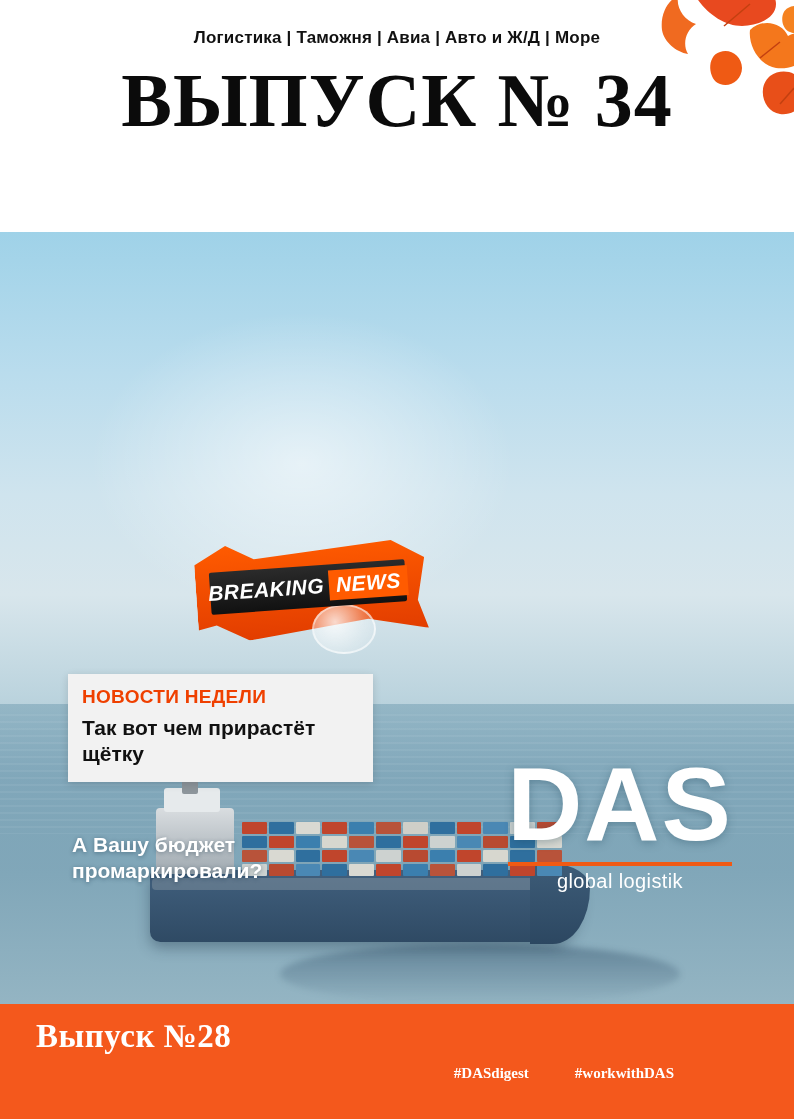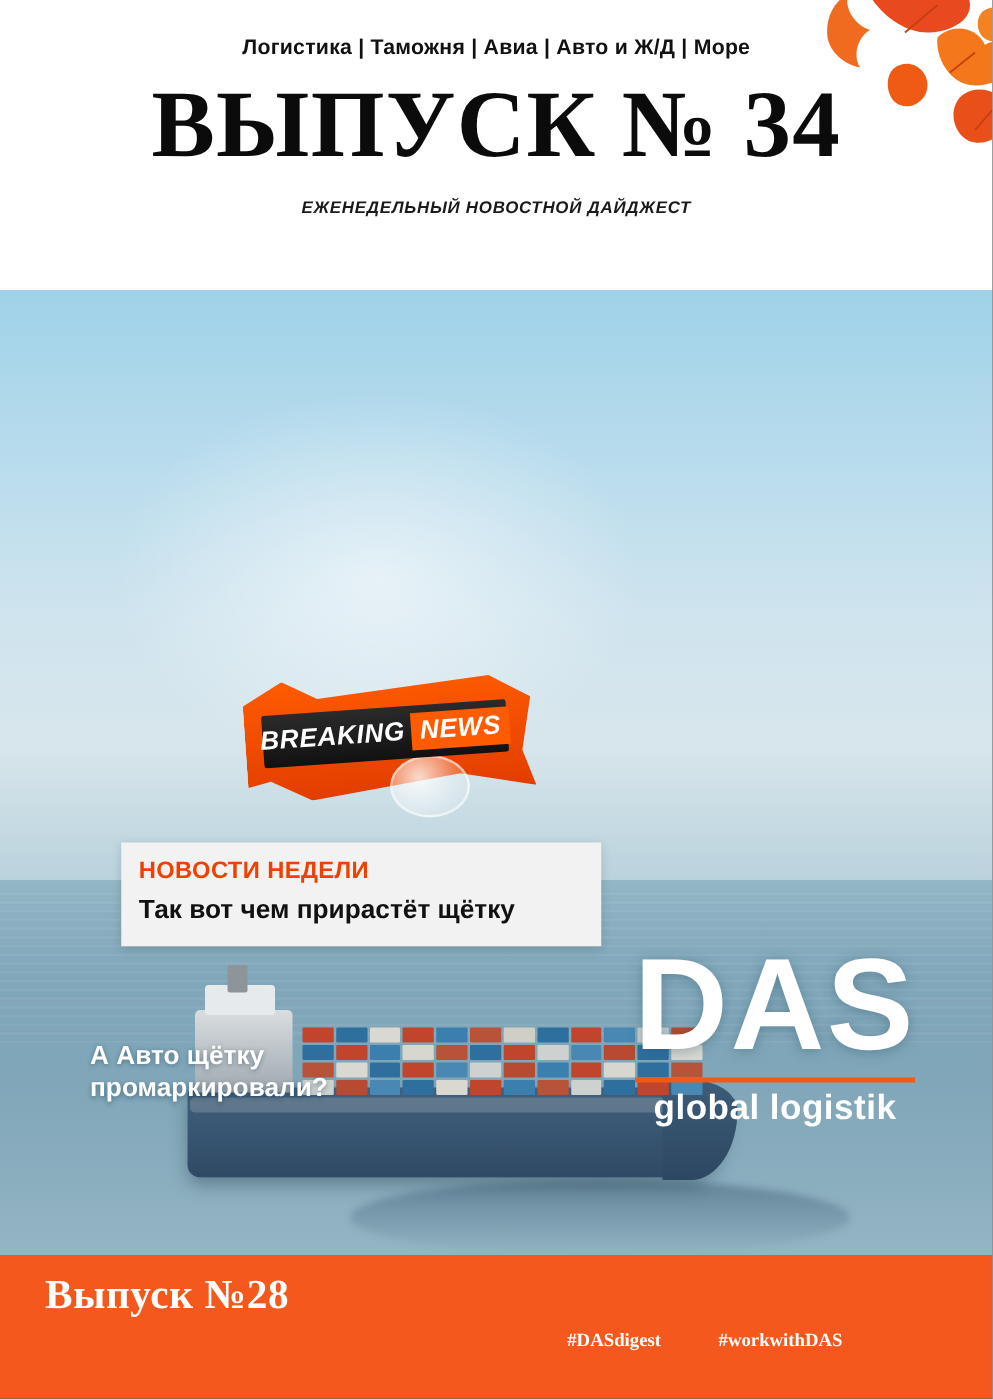--- a/index.html
+++ b/index.html
@@ -177,25 +177,24 @@
     border-radius: 50%;
     background: radial-gradient(circle at 35% 35%, rgba(255,255,255,.95), rgba(255,255,255,.35) 60%, rgba(255,255,255,.05));
     border: 2px solid rgba(255,255,255,.7);
     opacity: .85;
   }
 
   
   .news-panel {
     position: absolute;
     left: 68px; top: 442px;
-    width: 384px;
+    width: 305px;
     background: #f2f2f2;
     padding: 12px 14px 16px 14px;
     box-shadow: 0 2px 8px rgba(0,0,0,.14);
-    margin-left: 29px;
   }
   .news-panel .label {
     color: #ef4000;
     font-size: 19px;
     font-weight: bold;
     letter-spacing: .3px;
   }
   .news-panel .headline {
     margin-top: 7px;
     color: #111111;
@@ -234,24 +233,23 @@
     letter-spacing: 2px;
     line-height: 1;
     text-shadow: 0 2px 10px rgba(30,70,90,.35);
   }
   .das-rule {
     width: 224px; height: 4px;
     background: #f05a14;
     margin: 6px auto 4px auto;
   }
   .das-sub {
-    font-size: 28px;
+    font-size: 20px;
     color: #ffffff;
     letter-spacing: .4px;
-    font-weight: bold;
   }
 
   
   .footer {
     position: relative;
     height: 115px;
     background: #f4581c;
     color: #ffffff;
     padding: 14px 30px 0 36px;
   }
@@ -305,21 +303,20 @@
       </g>
       <g stroke="#c34010" stroke-width="1.5" fill="none">
         <path d="M150 42 L176 20"></path>
           <path d="M186 74 L206 58"></path>
           <path d="M206 120 L220 104"></path>
       </g>
     </svg>
 
     <div class="kicker">Логистика | Таможня |  Авиа | Авто и Ж/Д | Море</div>
     <div class="issue-title">ВЫПУСК № 34</div>
-    <div class="subtitle">ЕЖЕНЕДЕЛЬНЫЙ НОВОСТНОЙ ДАЙДЖЕСТ</div>
   </div>
 
   <div class="hero">
     <div class="haze"></div>
     <div class="water"></div>
 
     <div class="ship">
       <div class="reflection"></div>
       <div class="hull"></div>
       <div class="hull-stripe"></div>
@@ -395,21 +392,21 @@
         <span class="bn-word bn-2">NEWS</span>
       </div>
     </div>
 
     <div class="news-panel">
       <div class="label">НОВОСТИ НЕДЕЛИ</div>
       <div class="headline">Так вот чем прирастёт щётку</div>
     </div>
 
     <ul class="headlines">
-      <li>А Авто щётку промаркировали?</li>
+      <li>А Вашу бюджет промаркировали?</li>
 
     </ul>
 
     <div class="das-logo">
       <div class="das-word">DAS</div>
       <div class="das-rule"></div>
       <div class="das-sub">global logistik</div>
     </div>
 
   </div>

